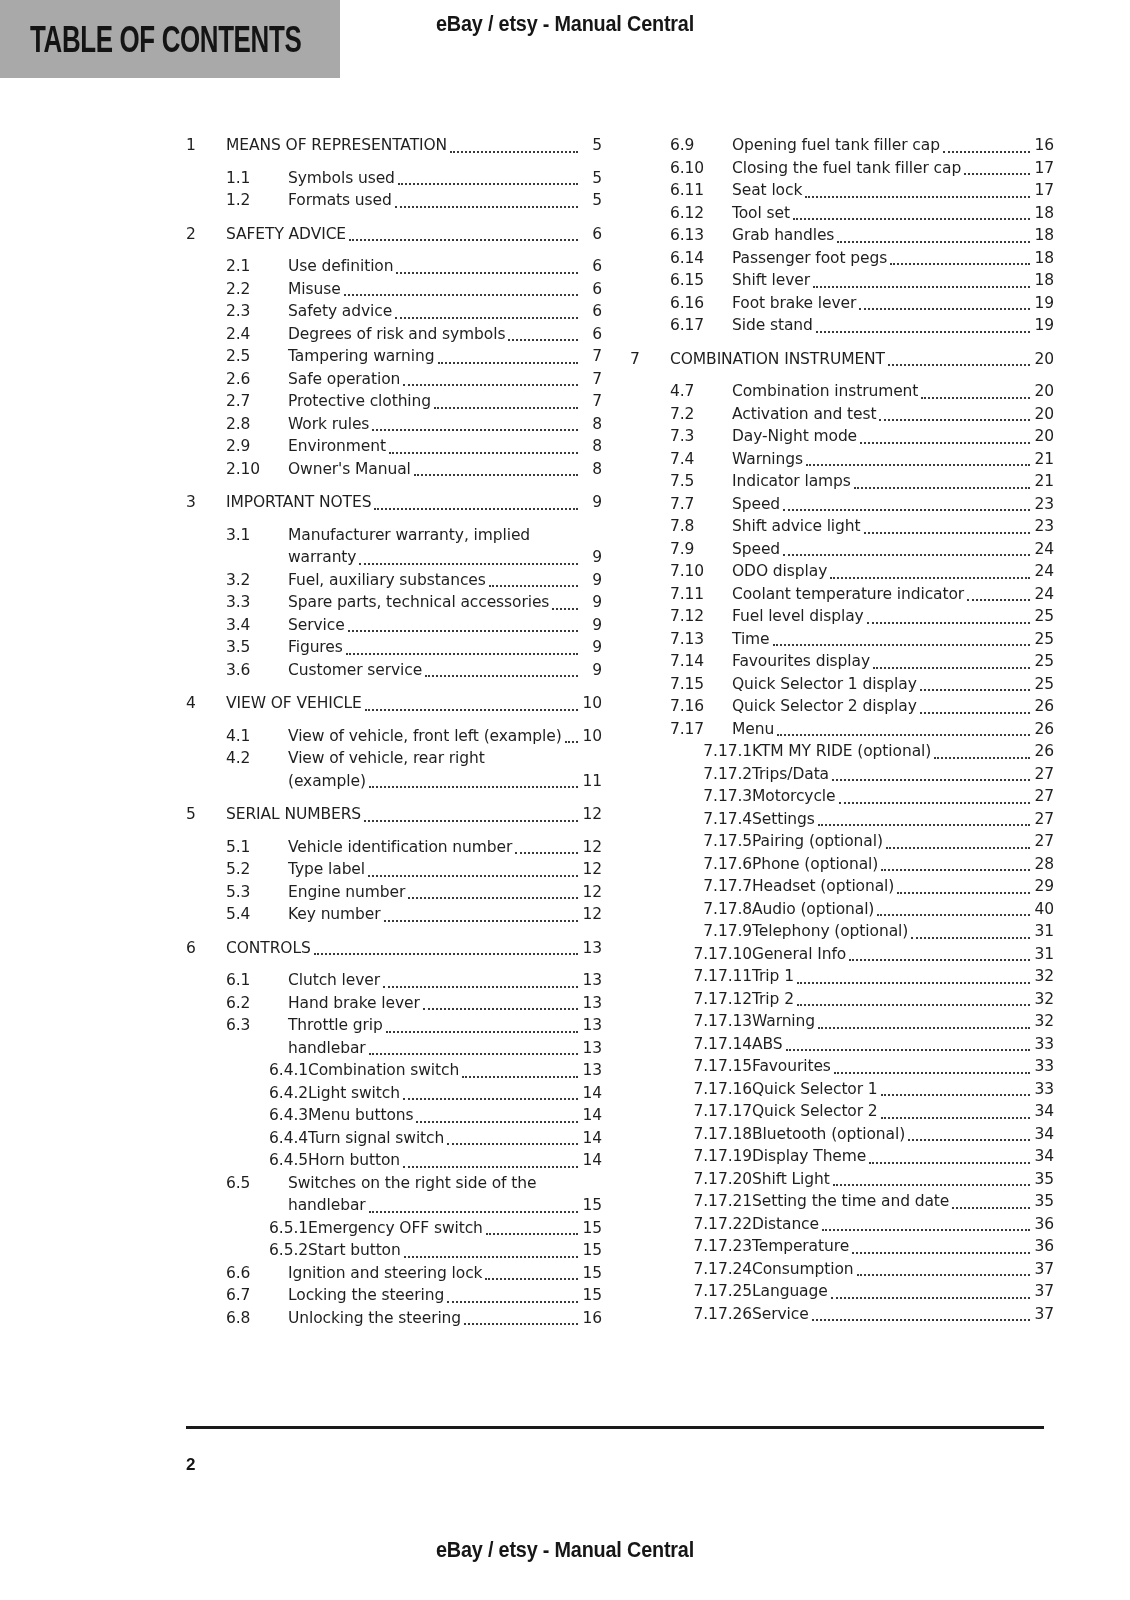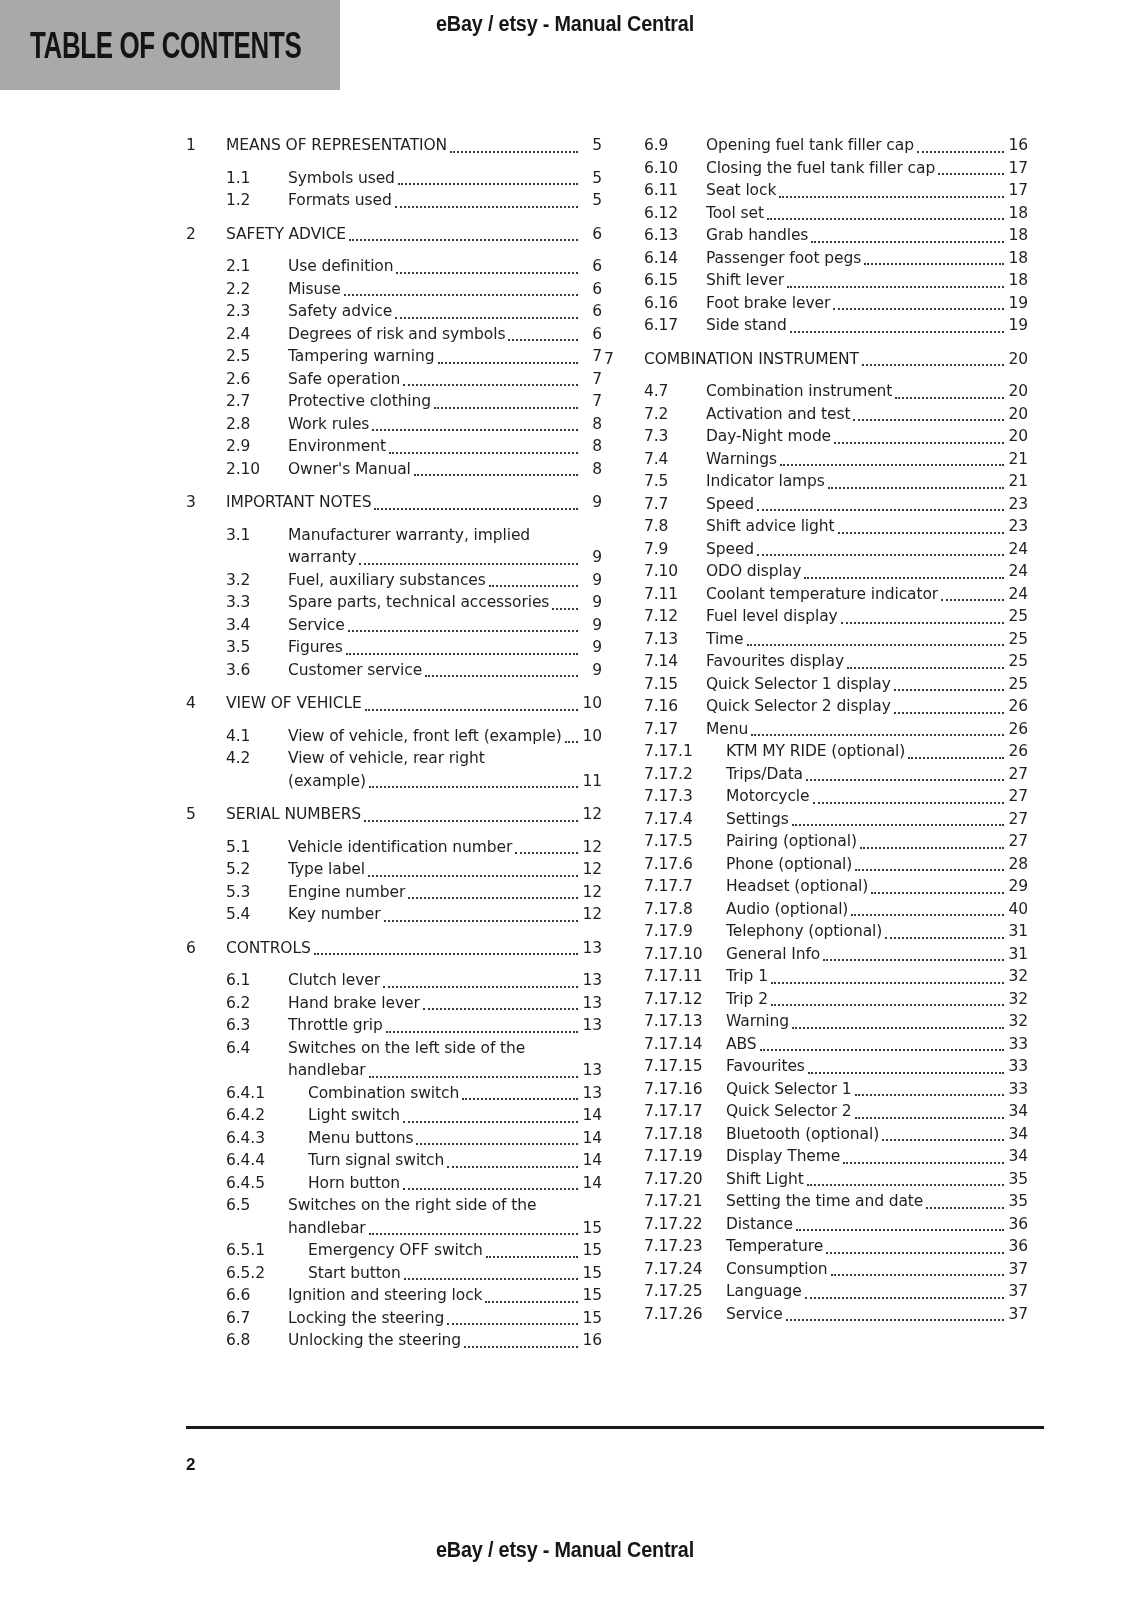--- a/index.html
+++ b/index.html
@@ -7,55 +7,55 @@
     width:1130px;height:1600px;position:relative;overflow:hidden;
     background:#ffffff;
     font-family:"DejaVu Sans",sans-serif;
     color:var(--text,#1f1f1f);
     -webkit-font-smoothing:antialiased;
   }
   .page{position:absolute;inset:0;}
 
   
   .header-box{
-    position:absolute;left:0;top:0;width:340px;height:90px;
+    position:absolute;left:0;top:0;width:340px;height:78px;
     background:var(--header_box,#a9a9a9);
     display:flex;align-items:center;
   }
   .header-box-label{
     font-family:"Liberation Sans",sans-serif;
     font-weight:bold;font-size:36px;letter-spacing:-0.5px;
     color:#141414;white-space:nowrap;
     transform:scaleX(0.72);transform-origin:left center;
     margin-left:30px;padding-top:2px;
   }
   .header-center{
     position:absolute;top:11px;left:0;width:1130px;text-align:center;
     font-family:"Liberation Sans",sans-serif;
     font-weight:bold;font-size:22px;color:#161616;
     transform:scaleX(0.9);letter-spacing:-0.2px;
   }
 
   
   .toc{position:absolute;top:134px;left:186px;display:flex;}
   .col{width:416px;}
-  .col.right{width:424px;margin-left:2px;}
+  .col.right{width:424px;margin-left:28px;}
 
   .row{
     display:flex;align-items:baseline;
     font-size:15.5px;line-height:22.5px;letter-spacing:-0.1px;
     white-space:nowrap;
   }
   .row.lvl2,.row.lvl3{padding-left:40px;}
   .row.lvl1{margin:11px 0 10px;}
   .col > .row:first-child{margin-top:0;}
 
   .num{flex:0 0 62px;}
   .lvl1 .num{flex:0 0 40px;}
-  .lvl3 .num{flex:0 0 82px;}
+  .lvl3 .num{flex:0 0 82px;text-align:right;}
   .title{flex:0 0 auto;}
   .dots{
     flex:1 1 8px;min-width:8px;align-self:flex-end;
     border-bottom:2px dotted var(--dots,#3a3a3a);
     margin:0 4px 4px 3px;height:0;
   }
   .pg{flex:0 0 auto;min-width:20px;text-align:right;}
 
   
   .footer-rule{
@@ -287,24 +287,20 @@
           <span class="dots"></span>
           <span class="pg">13</span>
         </div>
         <div class="row lvl2">
           <span class="num">6.3</span>
           <span class="title">Throttle grip</span>
           <span class="dots"></span>
           <span class="pg">13</span>
         </div>
         <div class="row lvl2">
-          <span class="num">6.4</span>
-          <span class="title">Switches on the left side of the</span>
-        </div>
-        <div class="row lvl2">
           <span class="num"></span>
           <span class="title">handlebar</span>
           <span class="dots"></span>
           <span class="pg">13</span>
         </div>
         <div class="row lvl3">
           <span class="num">6.4.1</span>
           <span class="title">Combination switch</span>
           <span class="dots"></span>
           <span class="pg">13</span>

